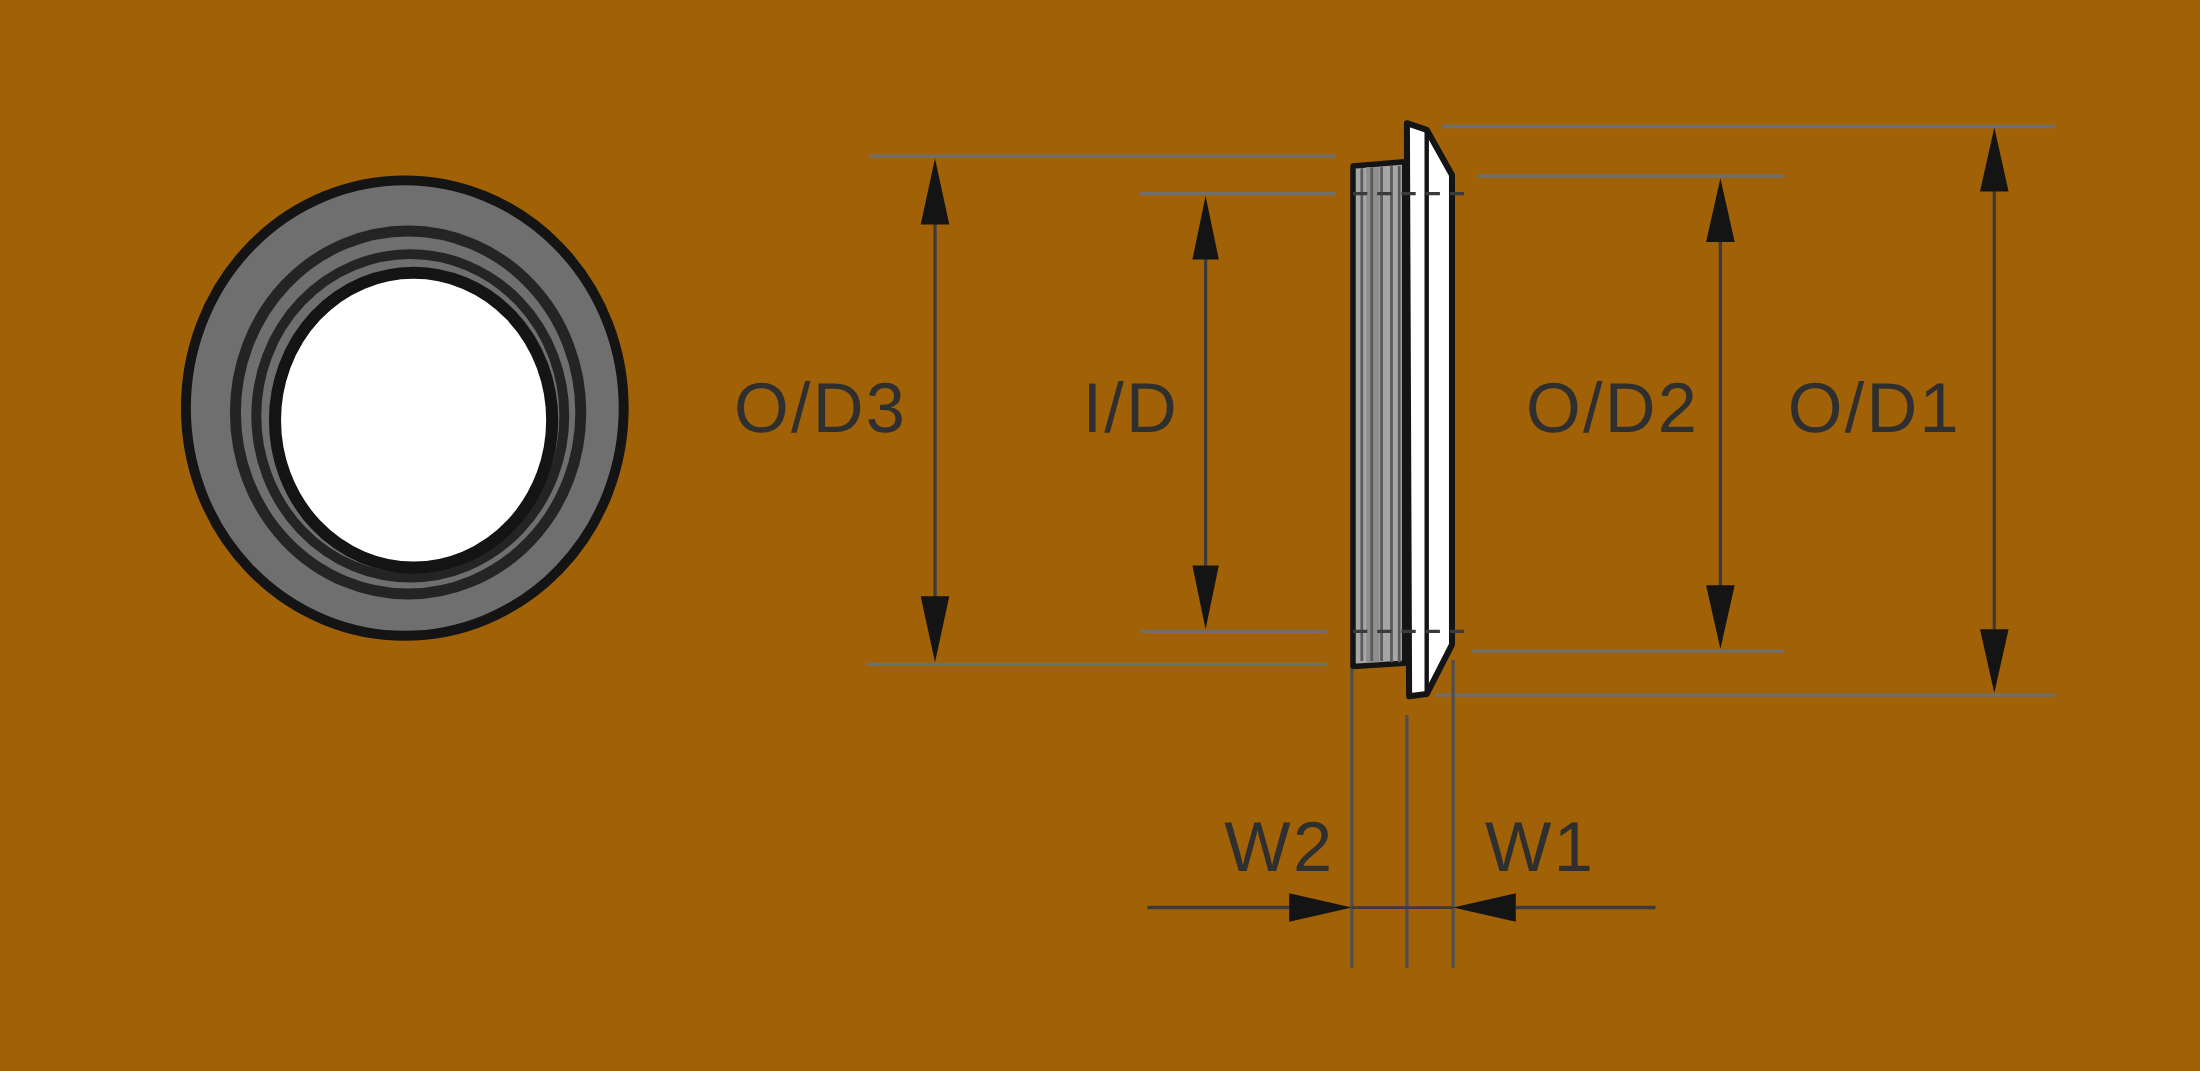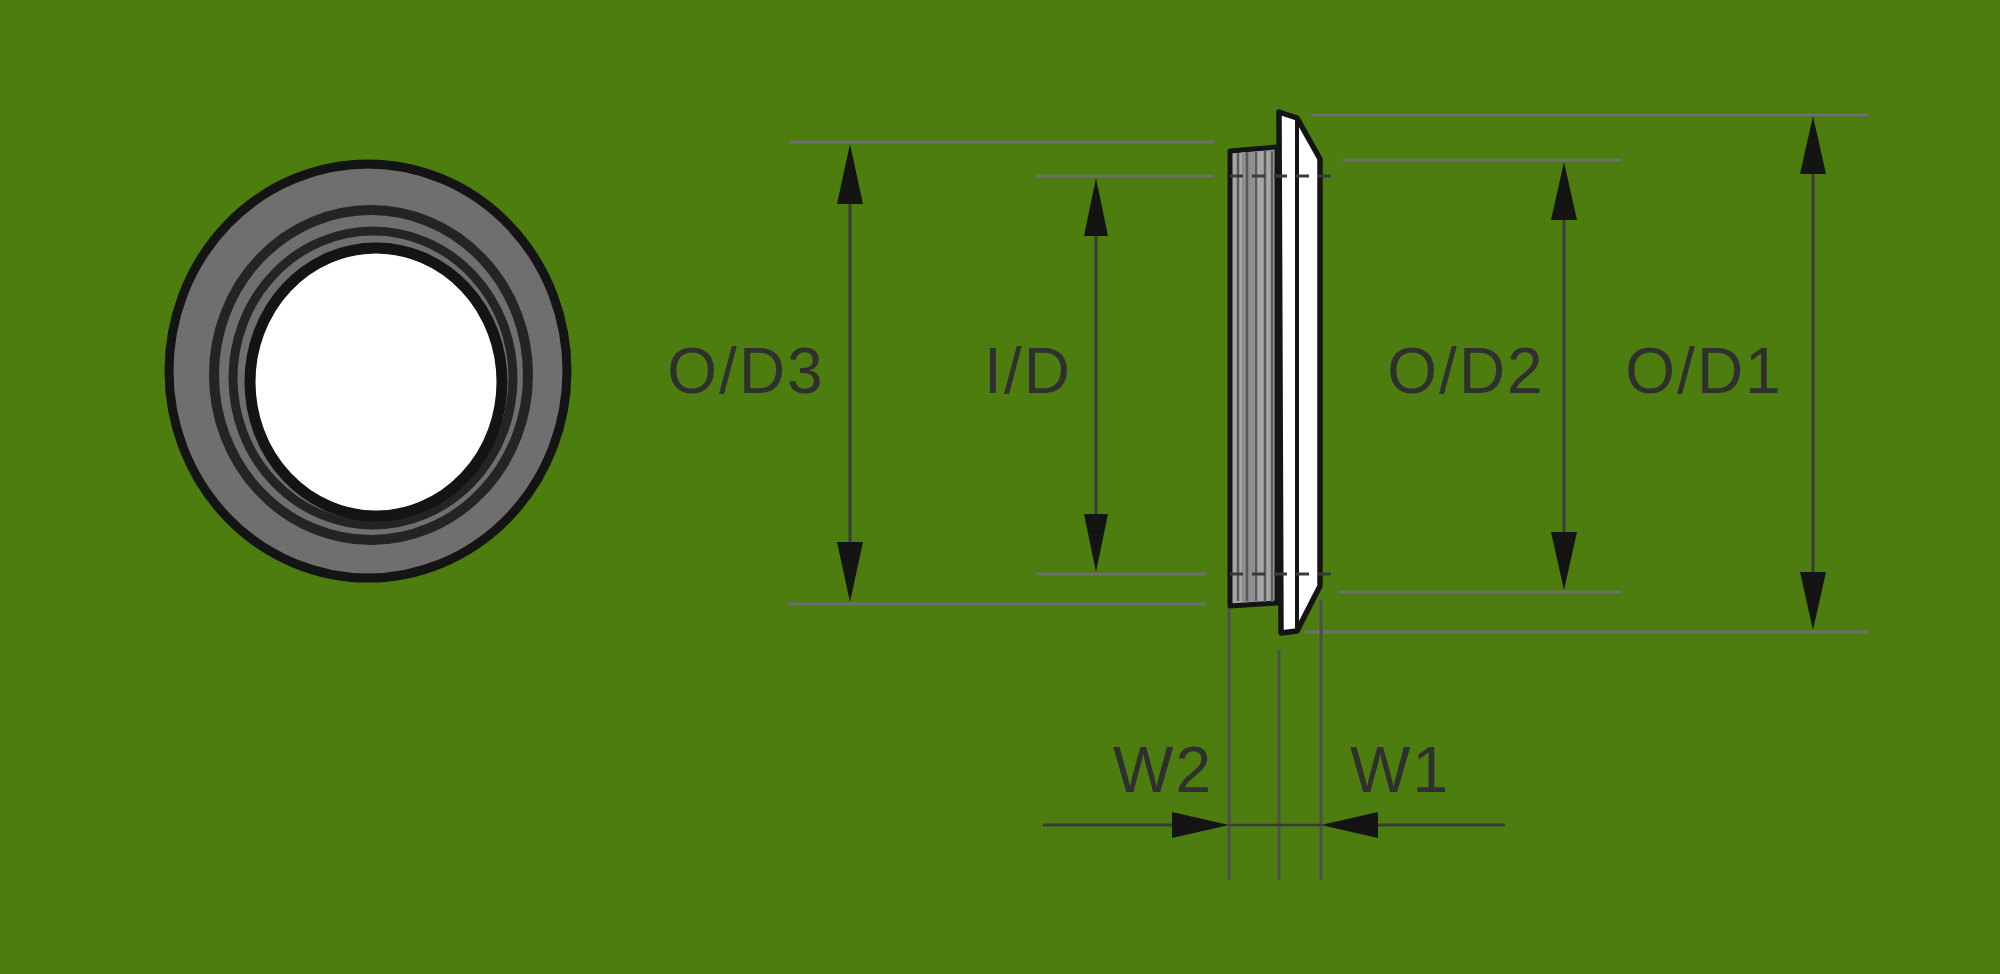--- a/index.html
+++ b/index.html
@@ -8,21 +8,21 @@
     width: 2000px;
     height: 974px;
     background: #ffffff;
     overflow: hidden;
     font-family: "Liberation Sans", sans-serif;
   }
   .stage {
     position: relative;
     width: 2000px;
     height: 974px;
-    background: #4d7c0f;
+    background: #a16207;
   }
   svg { display: block; }
   .ext   { stroke: #6f6f6f; stroke-width: 3;   fill: none; }
   .ext2  { stroke: #4f4f4f; stroke-width: 3;   fill: none; }
   .dim   { stroke: #3b3b3b; stroke-width: 3;   fill: none; }
   .dimth { stroke: #3b3b3b; stroke-width: 2.5; fill: none; }
   .ah    { fill: #141414; stroke: none; }
   .outline { stroke: #141414; stroke-linejoin: round; }
   .groove  { fill: none; stroke: #242424; }
   .hidden-line { stroke: #3a3a3a; stroke-width: 3; stroke-dasharray: 13 9; fill: none; }

